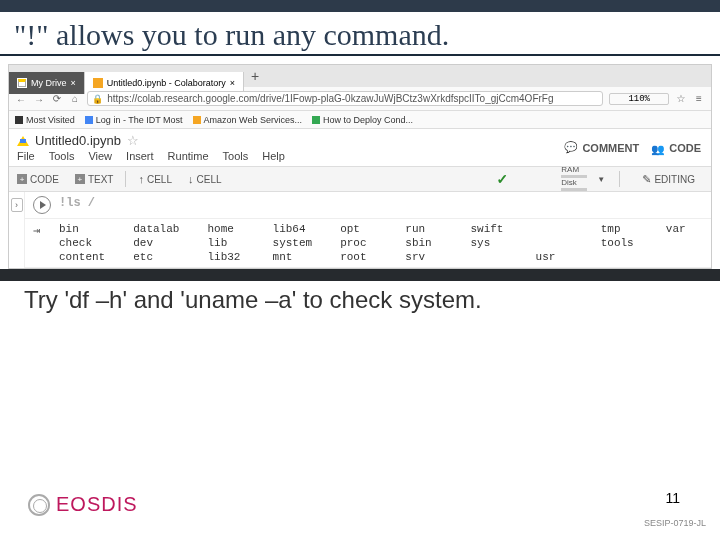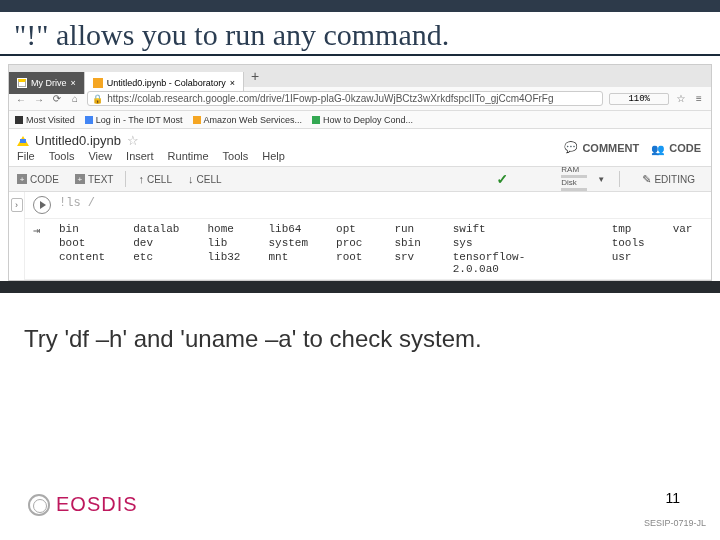--- a/index.html
+++ b/index.html
@@ -57,26 +57,26 @@
   .ram-bar { width:26px; height:3px; background:#ccc; margin:1px 0; }
   .pen { font-size:11px; }
 
   .cells { display:flex; }
   .sidetab { width:16px; background:#fff; border-right:1px solid #eee; display:flex; justify-content:center; padding-top:6px; }
   .sidetab .chev { width:12px;height:14px;border:1px solid #bbb; border-radius:2px; font-size:9px; display:flex;align-items:center;justify-content:center;color:#666;}
   .cellcol { flex:1; }
   .cell { display:flex; align-items:flex-start; padding:4px 8px; gap:8px; border-bottom:1px solid #eee; }
   .play { width:18px;height:18px; border-radius:50%; background:#fff; border:1px solid #888; position:relative; }
   .play::after { content:""; position:absolute; left:6px; top:4px; border-left:6px solid #666; border-top:4px solid transparent; border-bottom:4px solid transparent; }
-  .cmd { font-family: "Courier New", monospace; font-size:12px; color:#aaa; }
+  .cmd { font-family: "Courier New", monospace; font-size:12px; color:#aaa;font-weight:bold; }
   .out-arrow { font-family:monospace; font-size:12px; color:#666; width:18px; }
   .output { font-family:"Courier New", monospace; font-size:11px; color:#333; display:grid; grid-template-columns: repeat(10, 1fr); gap:2px 28px; flex:1; }
   .blackbar { height:12px; background:#262a2e; }
 
-  .instruction { font-size: 24px; color:#333; padding: 32px 24px 8px; }
+  .instruction { font-size: 24px; color:#333; padding: 5px 24px 8px; }
   .eosdis { position:absolute; left:28px; bottom:24px; display:flex; align-items:center; gap:6px; color:#be185d; font-size:20px; font-weight:300; letter-spacing:1px; }
   .globe { width:22px;height:22px;border:2px solid #aaa;border-radius:50%; position:relative; }
   .globe::before{content:"";position:absolute;left:3px;top:3px;width:12px;height:12px;border:1px solid #aaa;border-radius:50%;}
   .pagenum { position:absolute; right:40px; bottom:34px; font-size:14px; }
   .code { position:absolute; right:14px; bottom:12px; font-size:9px; color:#888; }
 </style>
 </head>
 <body>
 
 <div class="topbar"></div>
@@ -209,37 +209,36 @@
             <span>bin</span>
             <span>datalab</span>
             <span>home</span>
             <span>lib64</span>
             <span>opt</span>
             <span>run</span>
             <span>swift</span>
             <span></span>
             <span>tmp</span>
             <span>var</span>
-            <span>boot</span>
+            <span>check</span>
             <span>dev</span>
             <span>lib</span>
             <span>system</span>
             <span>proc</span>
             <span>sbin</span>
             <span>sys</span>
             <span></span>
             <span>tools</span>
             <span></span>
             <span>content</span>
             <span>etc</span>
             <span>lib32</span>
             <span>mnt</span>
             <span>root</span>
             <span>srv</span>
-            <span>tensorflow-2.0.0a0</span>
             <span></span>
             <span>usr</span>
             <span></span>
           </div>
       </div>
     </div>
   </div>
 </div>
 <div class="blackbar"></div>
 

